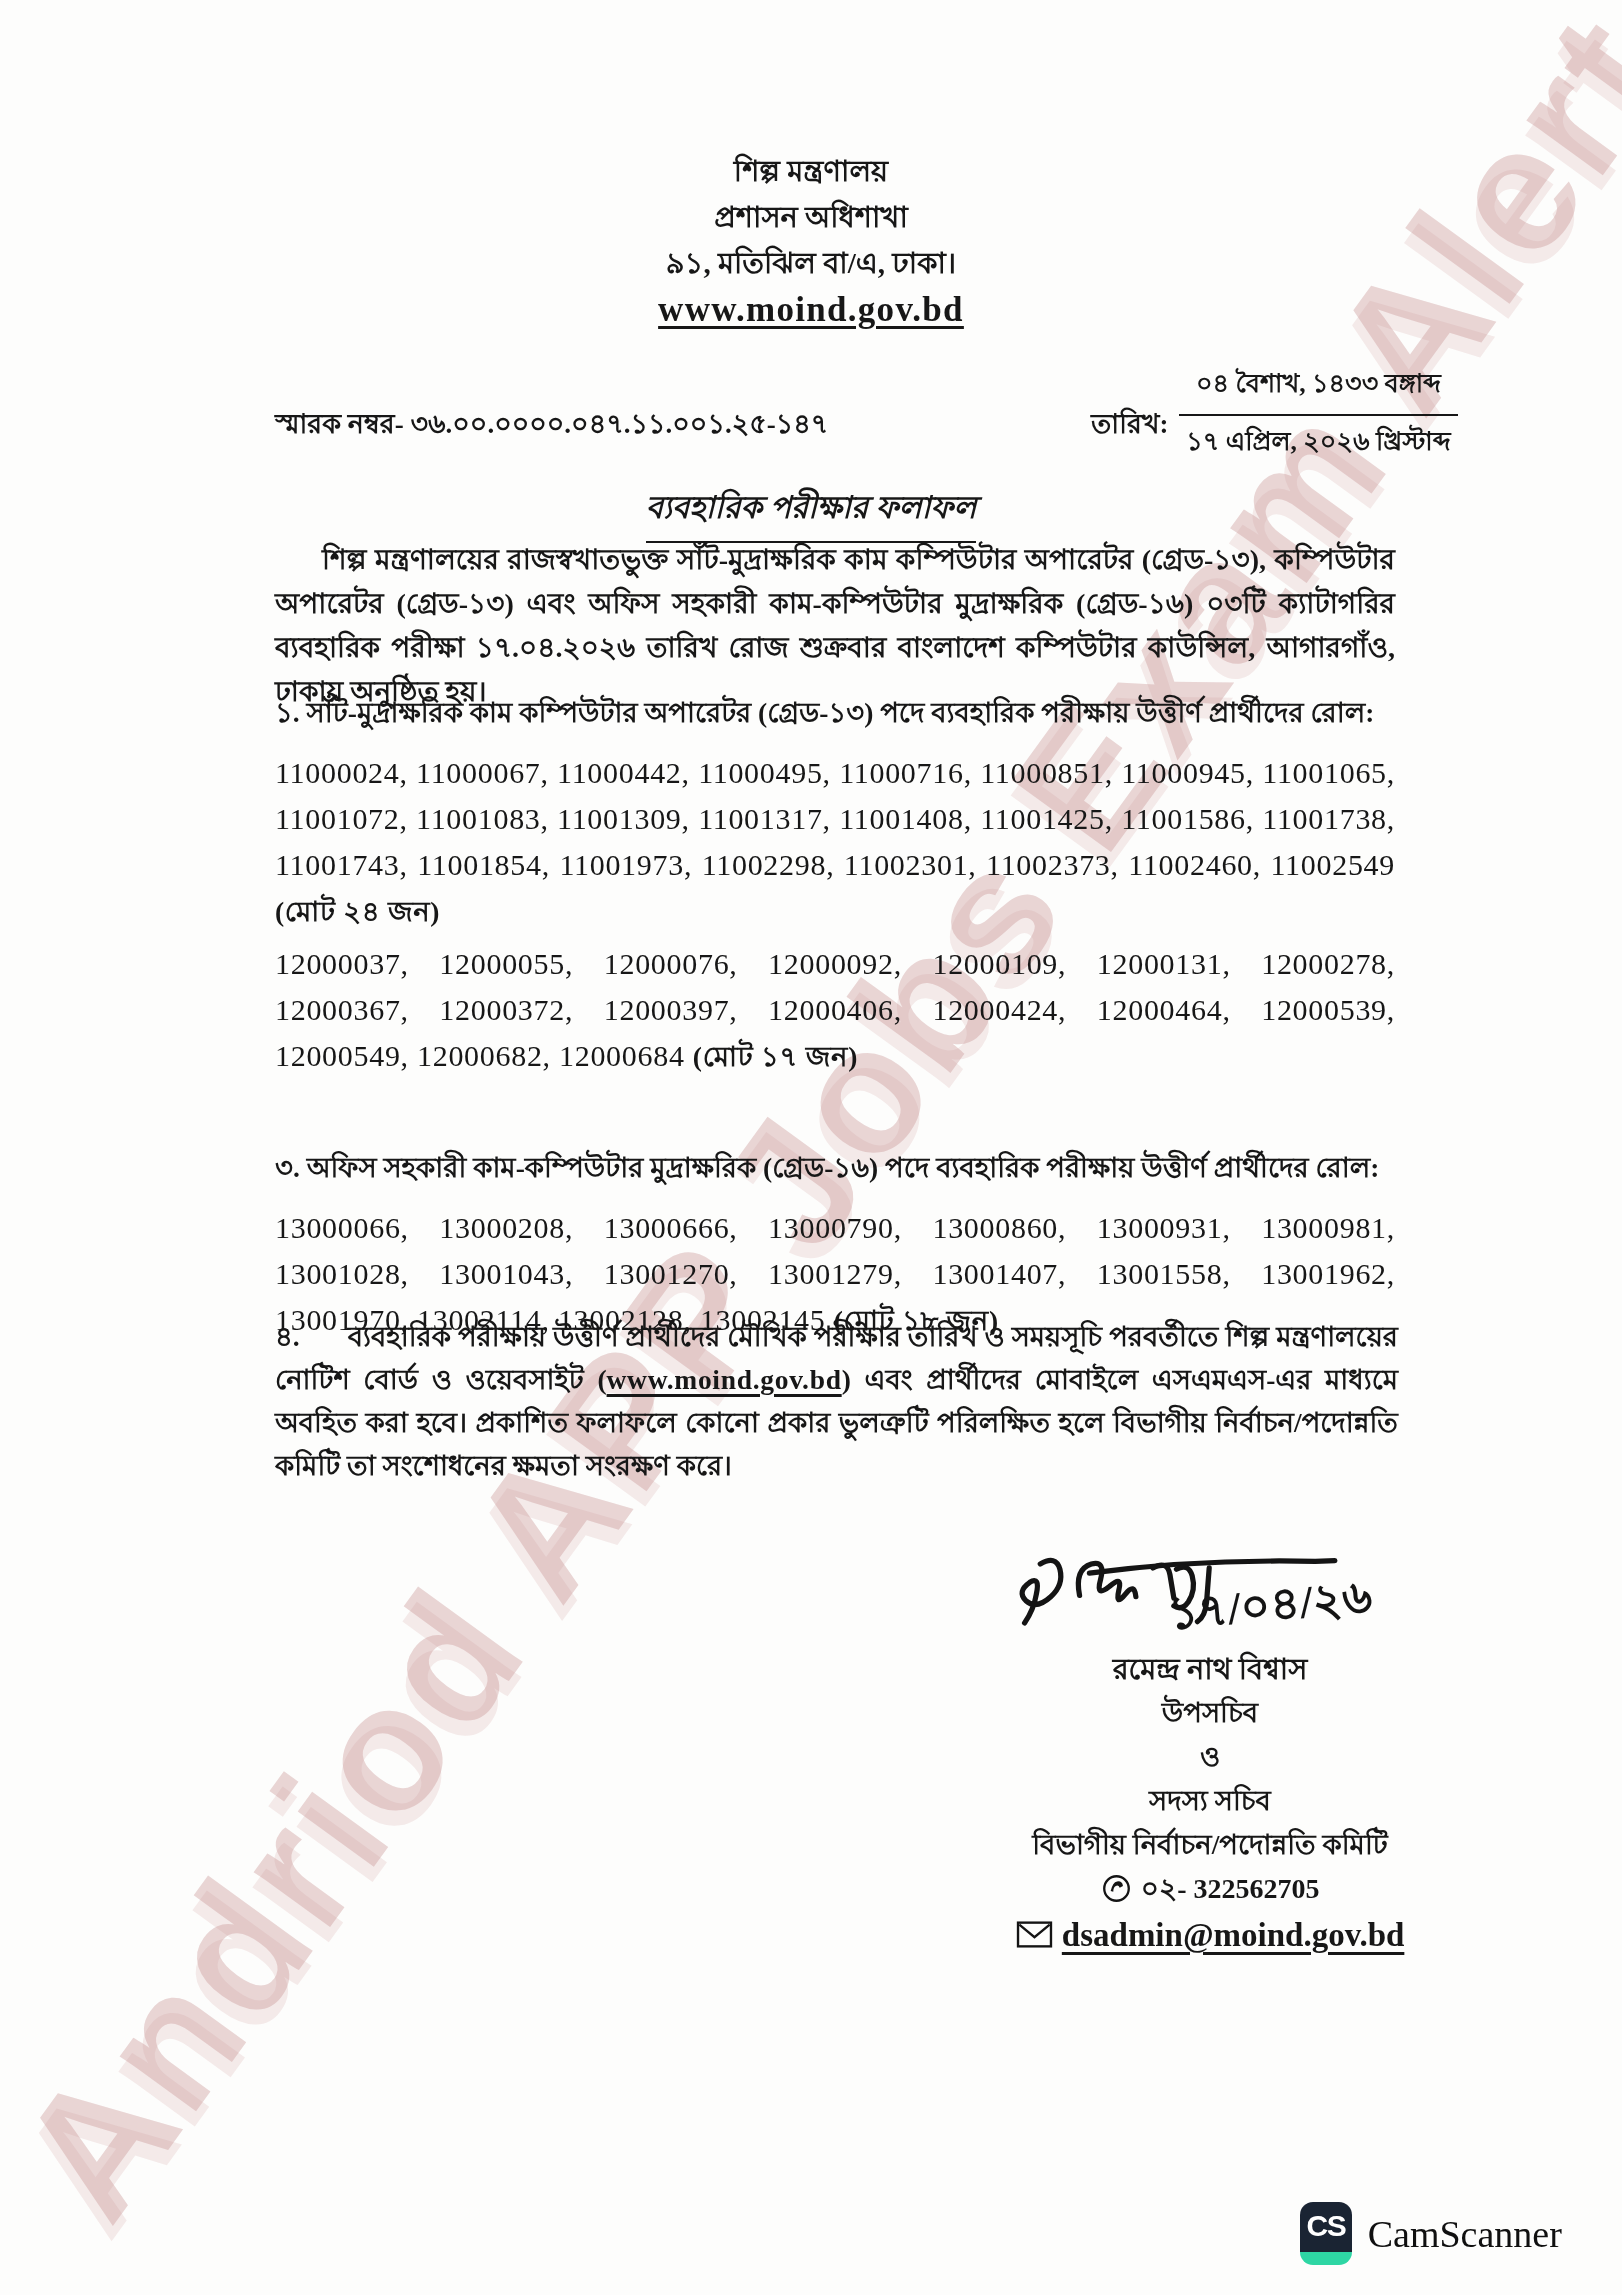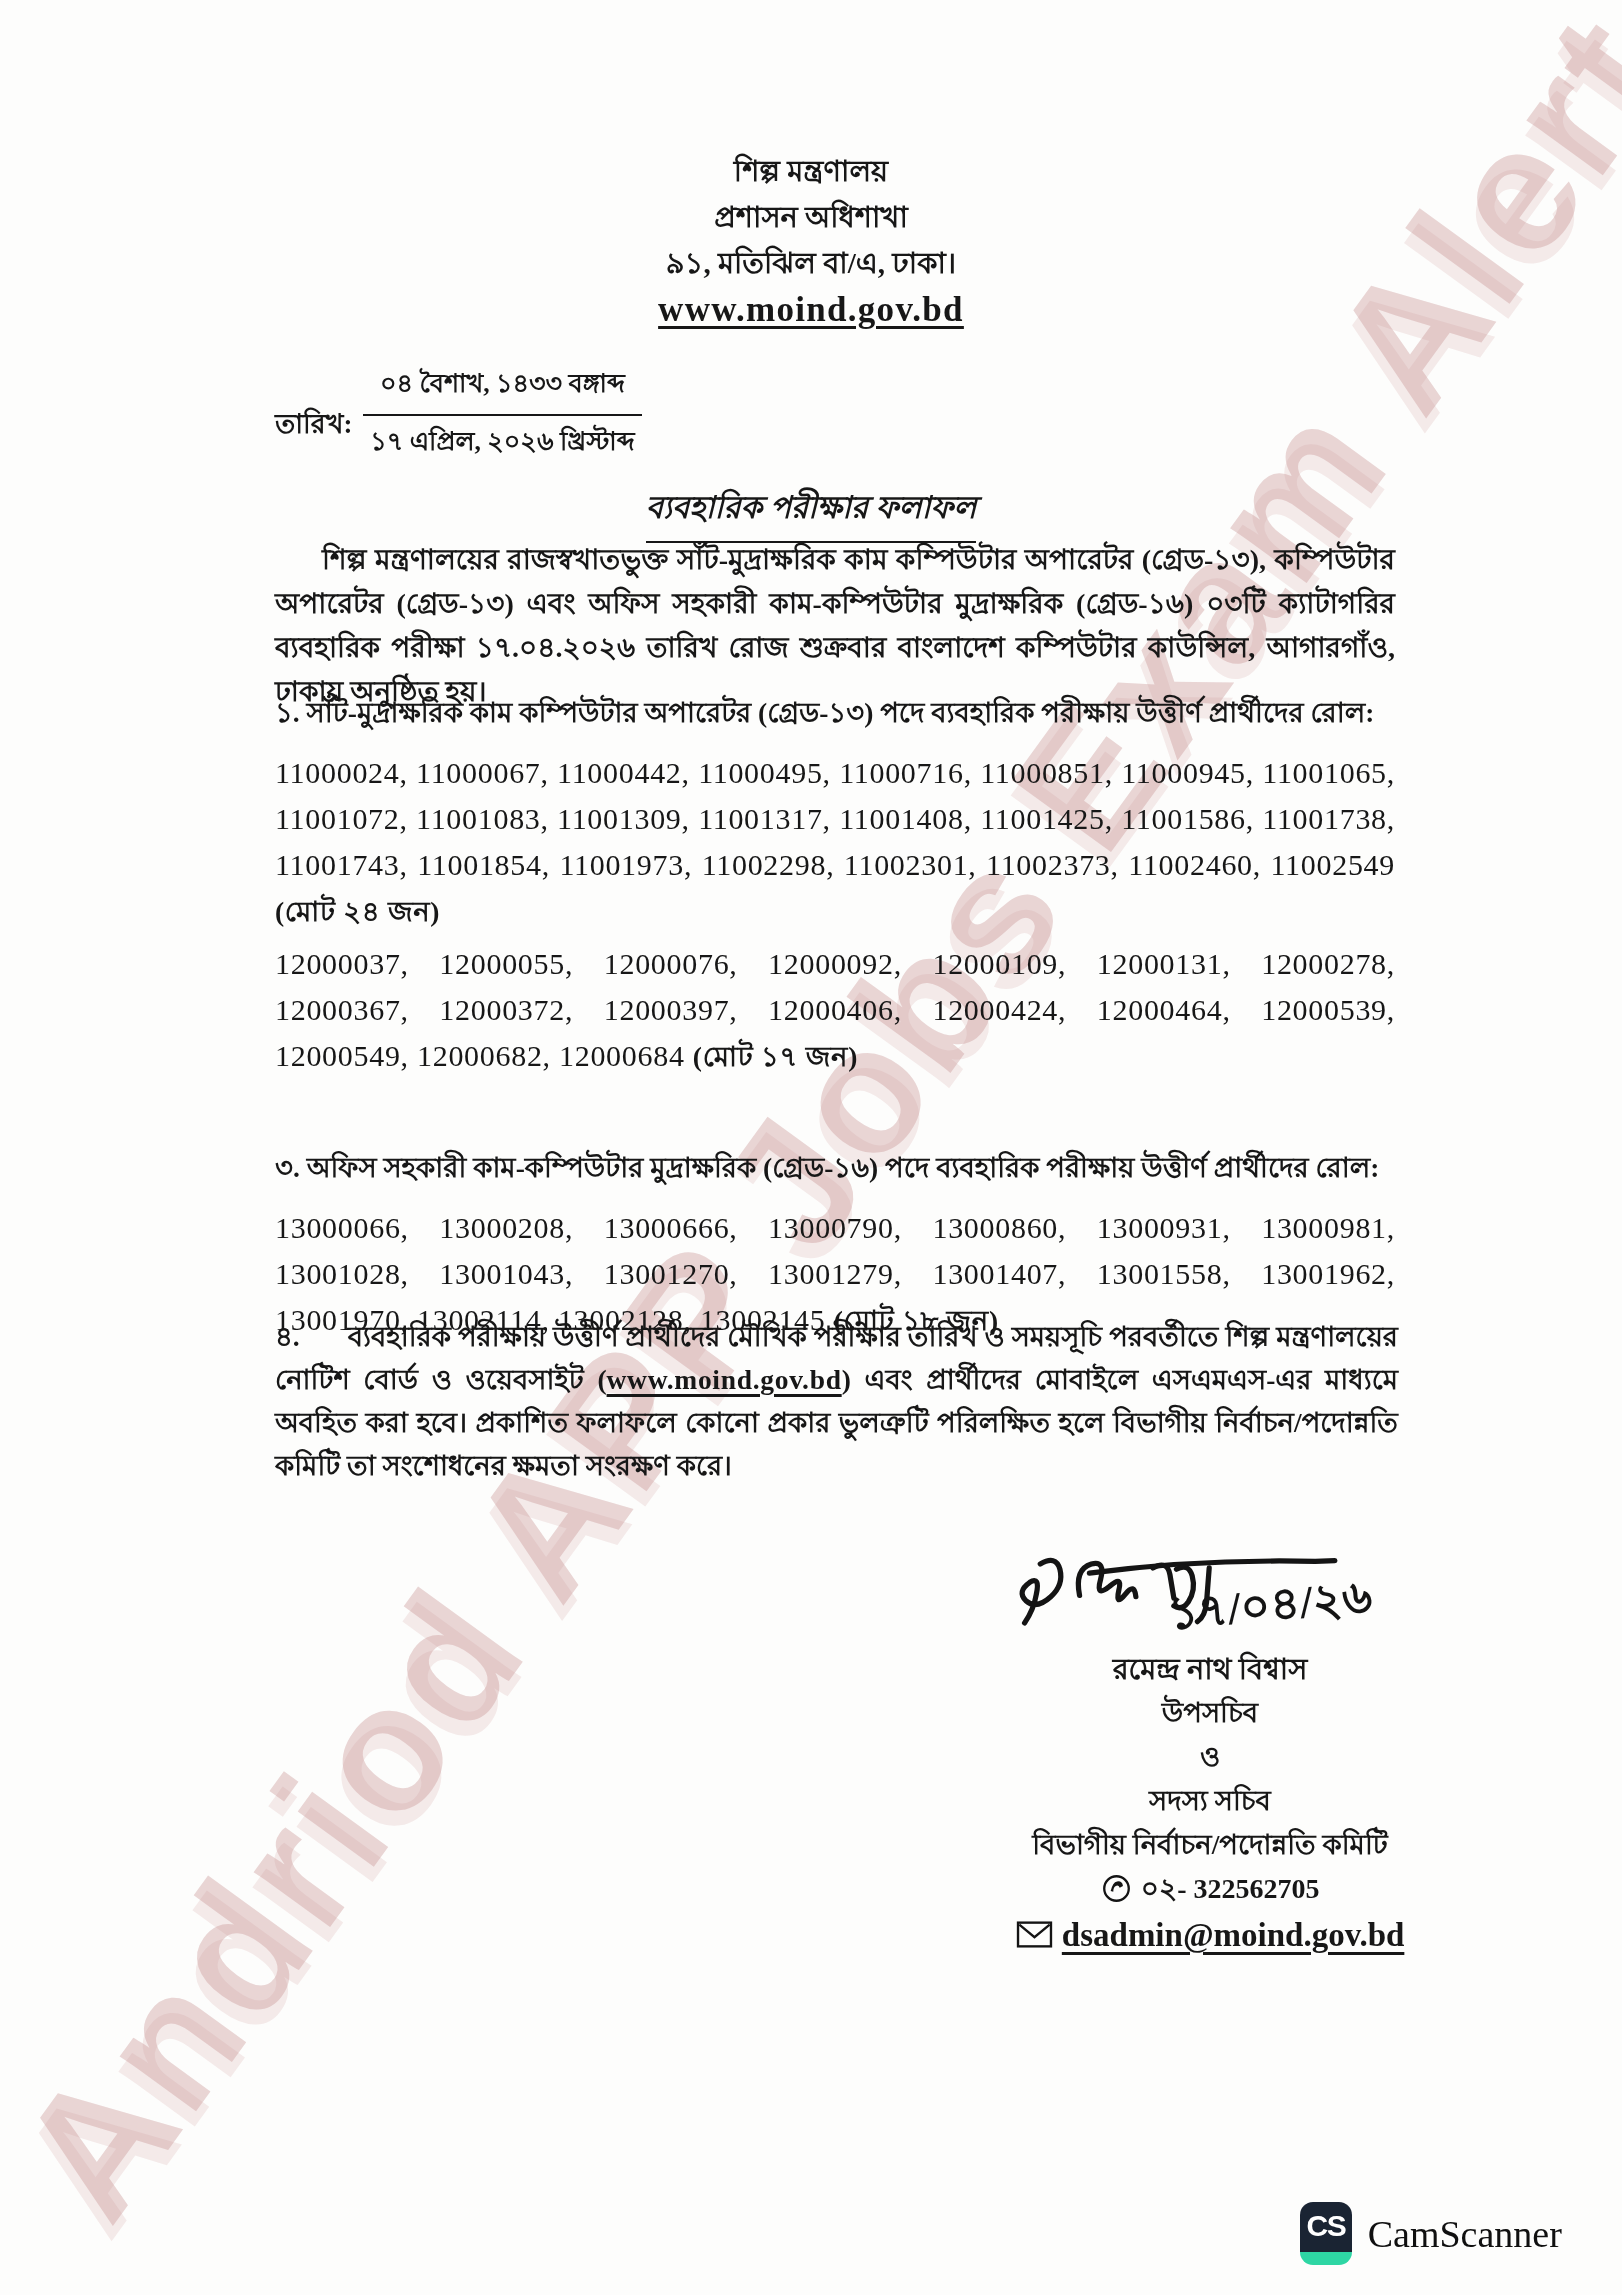--- a/index.html
+++ b/index.html
@@ -101,20 +101,21 @@
   <div class="content">
 
     <header class="letterhead">
       <div class="h-line">শিল্প মন্ত্রণালয়</div>
       <div class="h-line">প্রশাসন অধিশাখা</div>
       <div class="h-line">৯১, মতিঝিল বা/এ, ঢাকা।</div>
       <div class="h-site">www.moind.gov.bd</div>
     </header>
 
     <div class="meta-row">
+      <div class="memo">স্মারক নম্বর- ৩৬.০০.০০০০.০৪৭.১১.০০১.২৫-১৪৭</div>
       <div class="date-block">
         <span class="date-label">তারিখ:</span>
         <span class="date-frac">
           <span class="date-top">০৪ বৈশাখ, ১৪৩৩ বঙ্গাব্দ</span>
           <span class="date-bottom">১৭ এপ্রিল, ২০২৬ খ্রিস্টাব্দ</span>
         </span>
       </div>
     </div>
 
     <div class="doc-title">

